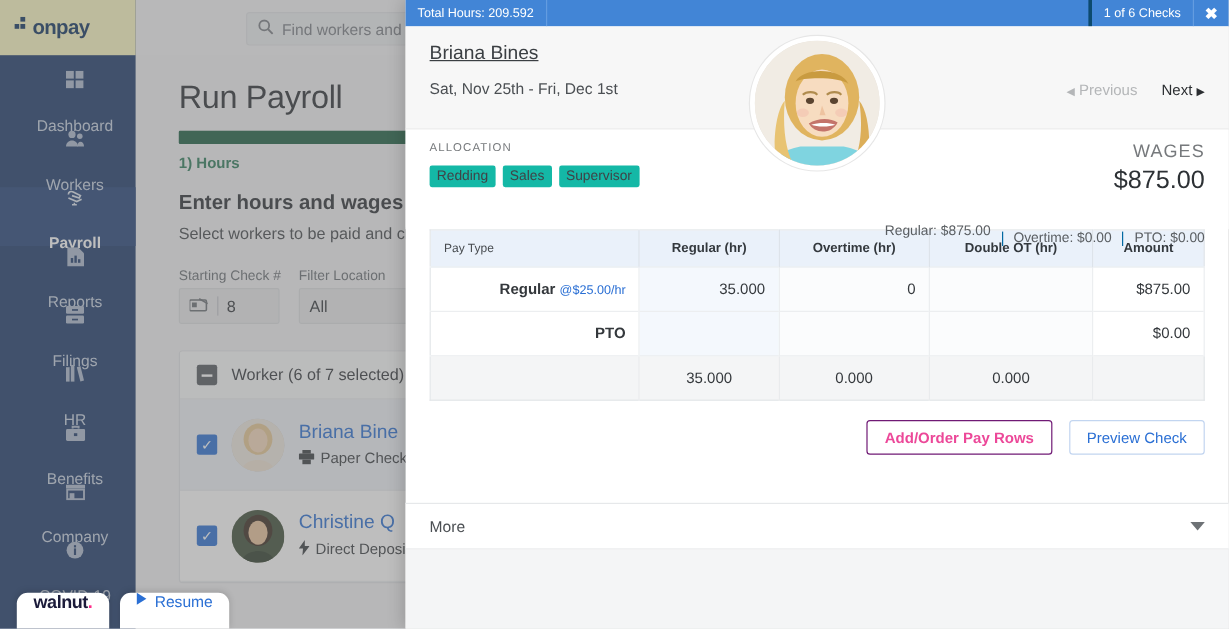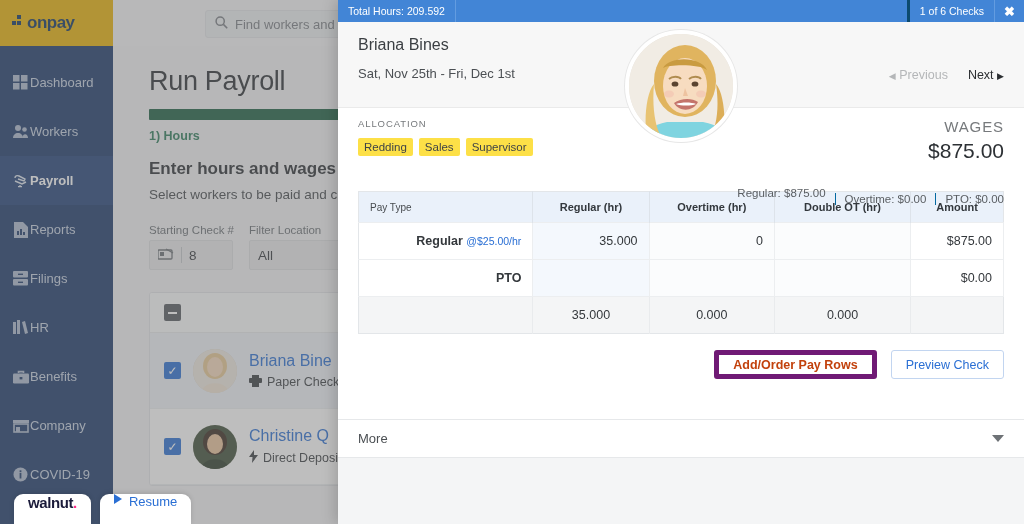--- a/index.html
+++ b/index.html
@@ -15,32 +15,32 @@
   #bg-app { position: absolute; inset: 0; }
 
   .bg-dim { position: absolute; inset: 0; background: rgba(110,110,110,0.45); z-index: 60; pointer-events: none; }
 
   
   .sidebar {
     position: absolute; left: 0; top: 0; width: 113px; height: 524px;
     background: #1d3a6b; z-index: 5;
   }
   .logo-bar {
-    height: 46px; background: #eab308;
+    height: 46px; background: #fef9c3;
     display: flex; align-items: center; padding-left: 12px;
   }
   .logo-text {
     font-size: 17px; font-weight: bold; color: #10335f; letter-spacing: -0.5px;
   }
   .logo-dots { display: inline-block; margin-right: 1px; }
   .nav { padding-top: 12px; }
   .nav-item {
-    display: flex; align-items: center; gap: 1px;
+    display: flex; align-items: center; gap: 22px;
     height: 49px; padding-left: 12px;
-    color: #c7d2e2; font-size: 13px;
+    color: #c7d2e2; font-size: 13px; flex-direction: column;
   }
   .nav-item.active { background: #234379; color: #ffffff; font-weight: bold; }
   .nav-ico { width: 17px; height: 17px; flex: 0 0 17px; display: flex; align-items: center; justify-content: center; }
   .nav-ico svg { display: block; }
 
   
   .topbar {
     position: absolute; left: 113px; top: 0; right: 0; height: 46px;
     background: #f4f5f6; z-index: 4;
   }
@@ -136,21 +136,21 @@
   .mt-spacer { flex: 1; }
   .mt-close {
     width: 30px; height: 22px; display: flex; align-items: center; justify-content: center;
     font-size: 13px; font-weight: bold; border-left: 1px solid #639ce0;
   }
 
   .modal-header {
     position: relative; flex: 0 0 86px; background: #f7f7f7;
     border-bottom: 1px solid #eaeaea; padding: 14px 20px 0 20px;
   }
-  .m-name { font-size: 16px; color: #3b3f43; }
+  .m-name { font-size: 16px; color: #3b3f43; text-decoration: underline; }
   .m-dates { margin-top: 12px; font-size: 13px; color: #4b4f53; }
   .m-nav { position: absolute; right: 20px; top: 46px; display: flex; align-items: center; gap: 20px; }
   .m-prev { font-size: 12.5px; color: #b4b6b8; }
   .m-next { font-size: 12.5px; color: #2b2e31; font-weight: normal; }
   .caret { font-size: 9px; }
 
   .m-avatar {
     position: absolute; left: 287px; top: 30px;
     width: 112px; height: 112px; border-radius: 50%;
     border: 4px solid #ffffff; overflow: hidden;
@@ -158,21 +158,21 @@
     background: #e8e3dc; z-index: 3;
   }
   .m-avatar svg { display: block; }
 
   .alloc-bar {
     position: relative; flex: 0 0 83px; padding: 10px 20px 0 20px; background: #fff;
   }
   .alloc-lbl { font-size: 9.5px; color: #76797c; letter-spacing: 0.9px; }
   .tags { margin-top: 9px; display: flex; gap: 6px; }
   .tag {
-    background: #fde047; color: #3f4347; font-size: 11.5px;
+    background: #14b8a6; color: #3f4347; font-size: 11.5px;
     padding: 3px 6px; border-radius: 2px;
   }
   .wages-col { position: absolute; right: 20px; top: 10px; text-align: right; }
   .wages-lbl { font-size: 15px; color: #76797c; letter-spacing: 0.9px; }
   .wages-amt { margin-top: 4px; font-size: 21px; color: #2d3135; }
   .wage-break {
     position: absolute; right: 20px; top: 72px; display: flex; align-items: center;
     font-size: 11.5px; color: #5a5e62; text-align: center;
   }
   .wb-item { padding: 0 9px; }
@@ -198,21 +198,21 @@
   td.col-amt { text-align: center; border-right: none; background: #ffffff; }
   tr.totals td { background: #f4f5f6; text-align: center; border-right: 1px solid #e9ebed; }
   tr.totals td.first { background: #f4f5f6; }
   tr.totals td.col-amt { border-right: none; }
 
   .btn-row { display: flex; justify-content: flex-end; gap: 14px; padding: 16px 20px 0 20px; }
   .btn {
     height: 29px; padding: 0 14px; border-radius: 3px; font-size: 12.5px;
     display: flex; align-items: center; background: #fff; cursor: pointer;
   }
-  .btn-default { border: 5px solid #701a75; color: #c2410c; font-weight: bold; }
+  .btn-default { border: 1px solid #701a75; color: #ec4899; font-weight: bold; }
   .btn-link { border: 1px solid #c2d5f0; color: #2a6fd4; }
 
   .more-bar {
     position: absolute; left: 0; right: 0; top: 419px; height: 39px;
     border-top: 1px solid #e6e8ea; border-bottom: 1px solid #e6e8ea;
     background: #ffffff; display: flex; align-items: center;
     padding: 0 20px; justify-content: space-between;
   }
   .more-lbl { font-size: 13px; color: #4b4f53; }
   .tri-down {
@@ -385,20 +385,21 @@
             <span>All</span>
           </div>
         </div>
       </div>
 
       <div class="worker-card">
         <div class="worker-head">
           <span class="minus-box">
               <i></i>
             </span>
+          <span>Worker (6 of 7 selected)</span>
         </div>
 
         <div class="worker-row sel">
           <span class="chk">✓</span>
           <span class="wk-avatar">
             <svg width="44" height="44" viewBox="0 0 44 44">
                 <rect width="44" height="44" fill="#efe9e0"></rect>
                 <ellipse cx="22" cy="17" rx="12" ry="13" fill="#e8c994"></ellipse>
                 <ellipse cx="22" cy="18" rx="8" ry="10" fill="#f6d9bc"></ellipse>
                 <path d="M8 44 C10 31 34 31 36 44z" fill="#f0e3d3"></path>

